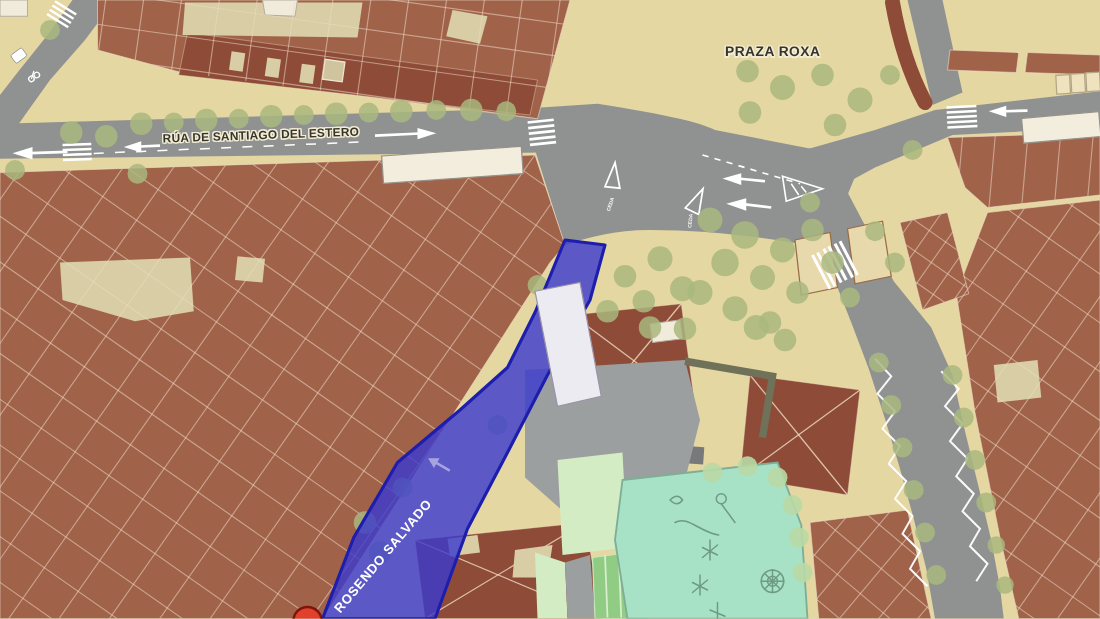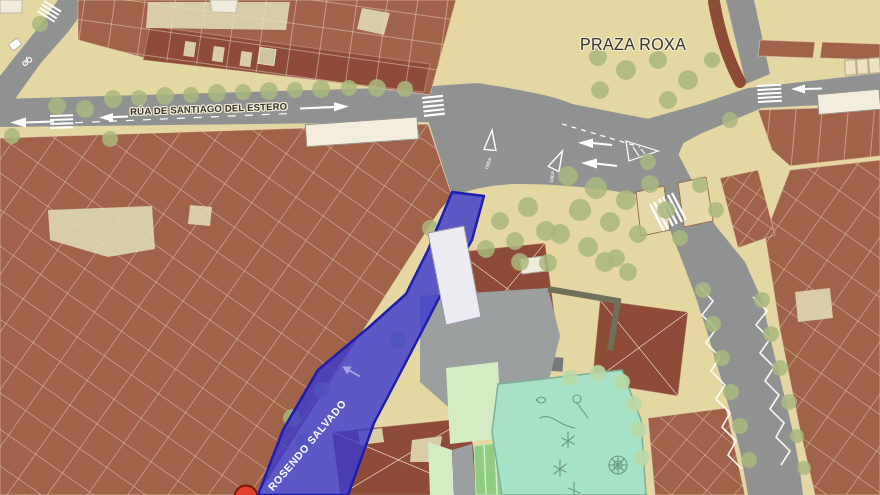--- a/index.html
+++ b/index.html
@@ -3,21 +3,21 @@
 <meta charset="utf-8">
 <style>
   html,body{margin:0;padding:0;background:#ddd;}
   .stage{position:relative;width:880px;height:495px;overflow:hidden;
          font-family:"Liberation Sans",sans-serif;background:var(--background_tan,#e5d7a2);}
   .stage svg{position:absolute;left:0;top:0;}
   .lbl{position:absolute;white-space:nowrap;pointer-events:none;}
   .halo{color:#35352c;
         text-shadow:-1px 0 0 #f3ecd4,1px 0 0 #f3ecd4,0 -1px 0 #f3ecd4,0 1px 0 #f3ecd4,
                     -1px -1px 0 #f3ecd4,1px 1px 0 #f3ecd4,1px -1px 0 #f3ecd4,-1px 1px 0 #f3ecd4;}
-  .plaza-lbl{left:580px;top:36px;font-size:16px;font-weight:400;letter-spacing:.4px;}
+  .plaza-lbl{left:580px;top:36px;font-size:11px;font-weight:700;letter-spacing:.4px;}
   .street-main-lbl{left:130px;top:106px;font-size:9.5px;font-weight:700;letter-spacing:.2px;
                    transform:rotate(-2deg);transform-origin:0 0;}
   .street-route-lbl{left:270px;top:483px;font-size:10.5px;font-weight:700;letter-spacing:.6px;
                     color:#fff;transform:rotate(-50deg);transform-origin:0 50%;}
   .ceda{position:absolute;color:#fff;font-size:4px;font-weight:700;opacity:.9;}
   .ceda1{left:484px;top:168px;transform:rotate(-72deg);transform-origin:0 0;}
   .ceda2{left:549px;top:182px;transform:rotate(-84deg);transform-origin:0 0;}
 
   .road{fill:var(--road_gray,#909292);}
   .bldg{fill:var(--building,#a1624a);stroke:rgba(240,224,200,.6);stroke-width:.8;}

